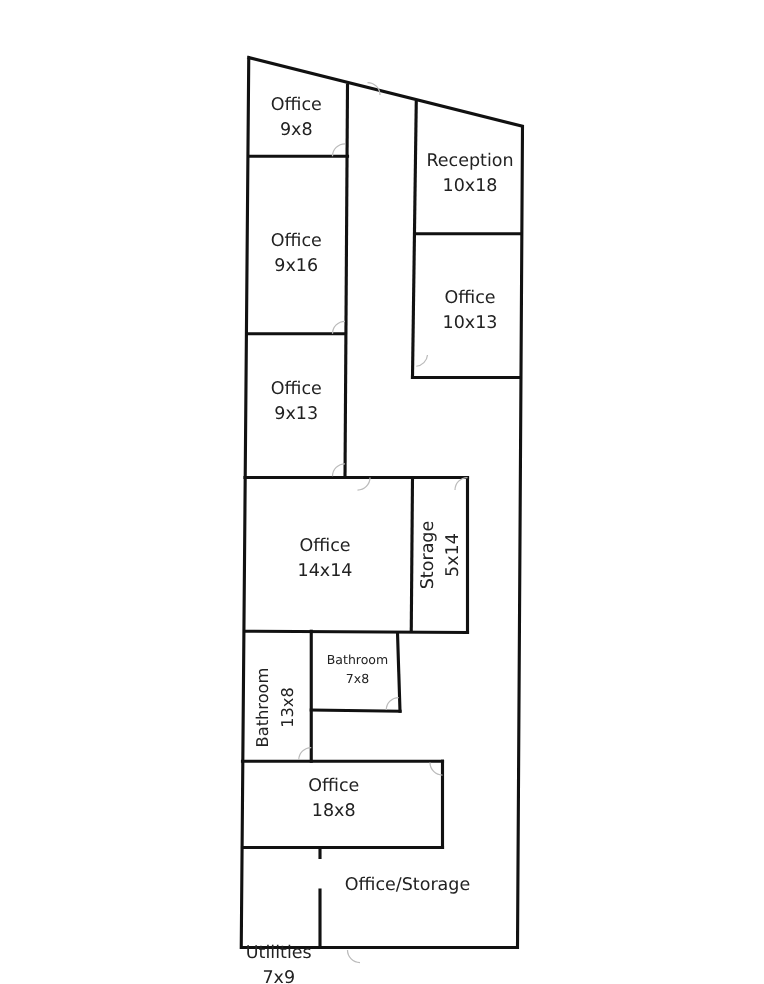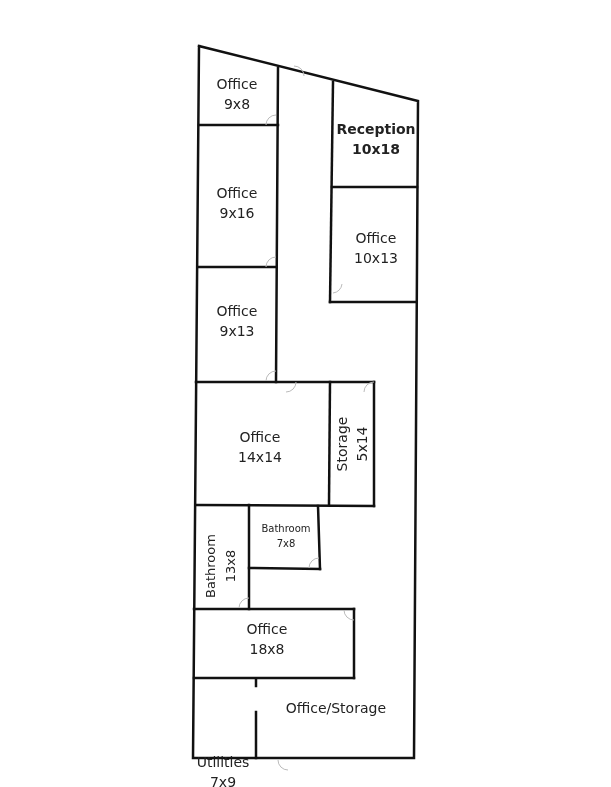--- a/index.html
+++ b/index.html
@@ -54,21 +54,21 @@
     <path d="M239,608 a10,10 0 0 1 10,-10"></path>
     <path d="M344,610 a10,10 0 0 0 10,10"></path>
     <path d="M278,760 a10,10 0 0 0 10,10"></path>
   </g>
 </svg>
 
 <div class="lbl" style="left:207px;top:74px;width:60px;">
   <div>Office</div>
   <div>9x8</div>
 </div>
-<div class="lbl" style="left:336px;top:119px;width:80px;font-weight:bold;">
+<div class="lbl" style="left:336px;top:119px;width:80px;">
   <div>Reception</div>
   <div>10x18</div>
 </div>
 <div class="lbl" style="left:207px;top:183px;width:60px;">
   <div>Office</div>
   <div>9x16</div>
 </div>
 <div class="lbl" style="left:336px;top:228px;width:80px;">
   <div>Office</div>
   <div>10x13</div>
@@ -94,15 +94,15 @@
   <div>13x8</div>
 </div>
 <div class="lbl" style="left:227px;top:619px;width:80px;">
   <div>Office</div>
   <div>18x8</div>
 </div>
 <div class="lbl" style="left:193px;top:752px;width:60px;">
   <div>Utilities</div>
   <div>7x9</div>
 </div>
-<div class="lbl" style="left:266px;top:698px;width:120px;text-align:right;">
+<div class="lbl" style="left:266px;top:698px;width:120px;">
   <div>Office/Storage</div>
 </div>
 
 </body></html>

